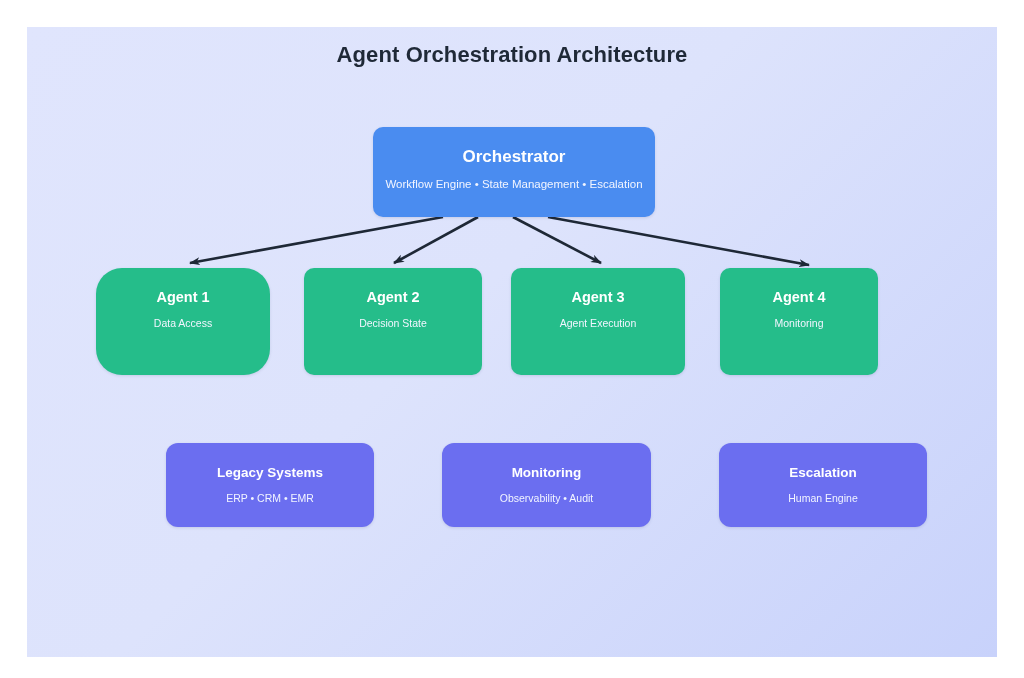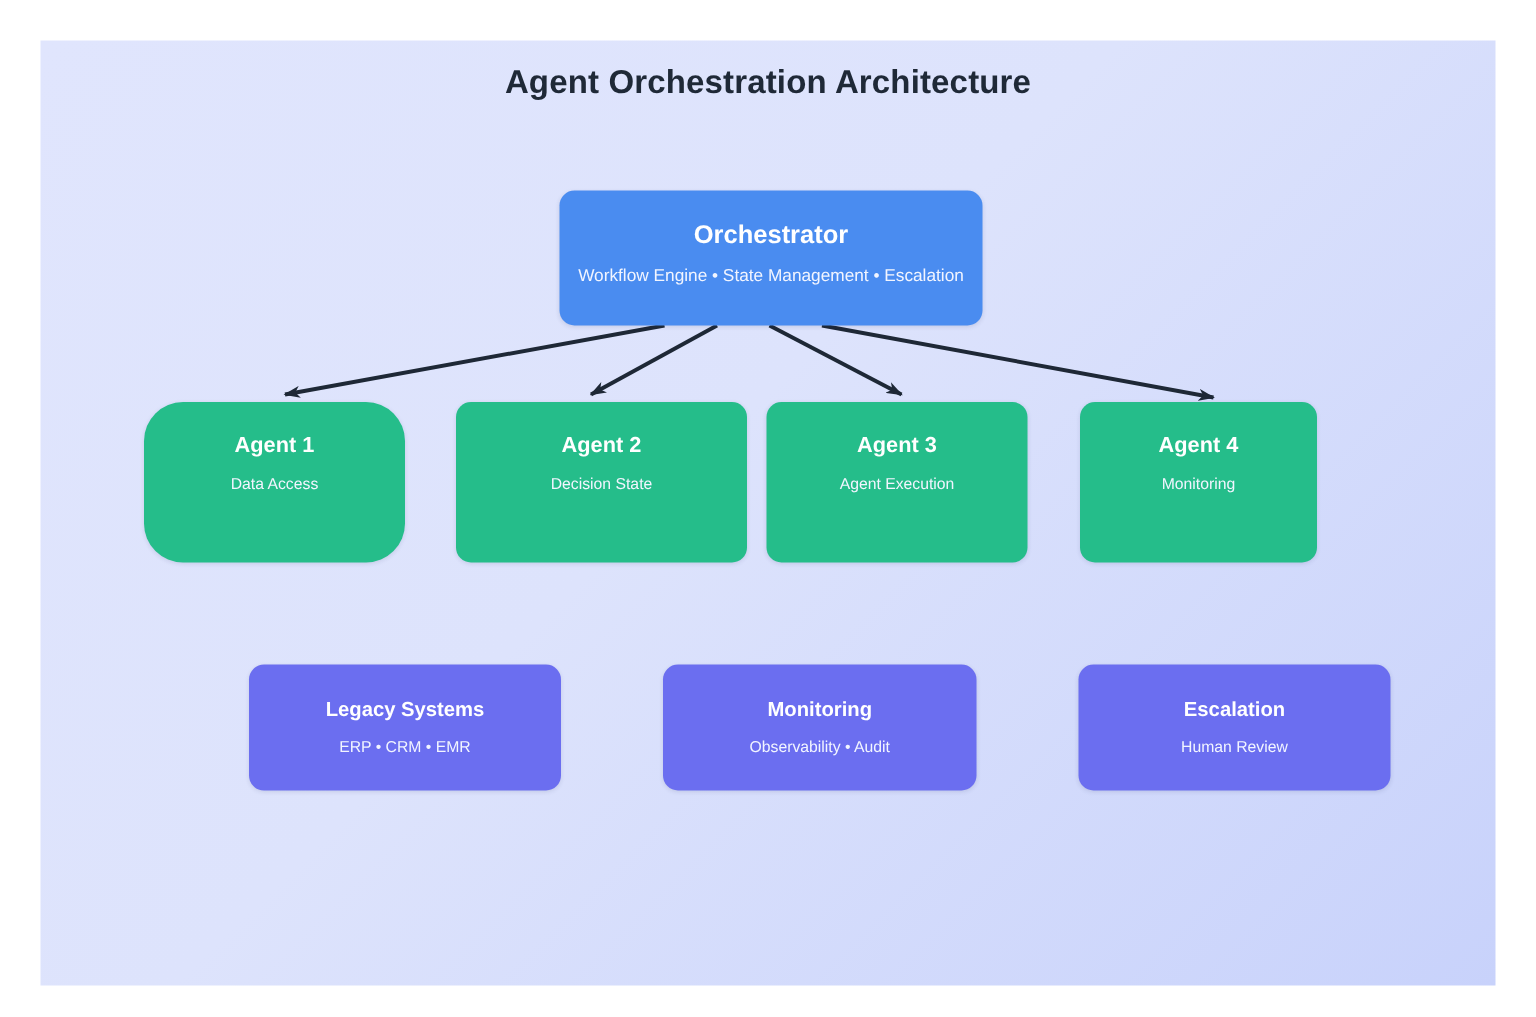--- a/index.html
+++ b/index.html
@@ -100,20 +100,21 @@
   }
   .node.agent .node-sub {
     font-size: 10.5px;
     margin-top: 11px;
   }
 
   
   .node.support {
     background: #6b6ef0;
     padding-top: 22px;
+    border-radius: 12px;
   }
   .node.support .node-title {
     font-size: 13.5px;
   }
   .node.support .node-sub {
     font-size: 10.5px;
     margin-top: 11px;
   }
 </style>
 </head>
@@ -141,21 +142,21 @@
     <div class="node orchestrator" style="left:346px; top:100px; width:282px; height:90px;">
       <div class="node-title">Orchestrator</div>
       <div class="node-sub">Workflow Engine • State Management • Escalation</div>
     </div>
 
     <div class="node agent" style="left:69px; top:241px; width:174px; height:107px;border-radius:26px;">
       <div class="node-title">Agent 1</div>
       <div class="node-sub">Data Access</div>
     </div>
 
-    <div class="node agent" style="left:277px; top:241px; width:194px; height:107px;">
+    <div class="node agent" style="left:277px; top:241px; width:178px; height:107px;">
       <div class="node-title">Agent 2</div>
       <div class="node-sub">Decision State</div>
     </div>
 
     <div class="node agent" style="left:484px; top:241px; width:174px; height:107px;">
       <div class="node-title">Agent 3</div>
       <div class="node-sub">Agent Execution</div>
     </div>
 
     <div class="node agent" style="left:693px; top:241px; width:158px; height:107px;">
@@ -168,17 +169,17 @@
       <div class="node-sub">ERP • CRM • EMR</div>
     </div>
 
     <div class="node support" style="left:415px; top:416px; width:209px; height:84px;">
       <div class="node-title">Monitoring</div>
       <div class="node-sub">Observability • Audit</div>
     </div>
 
     <div class="node support" style="left:692px; top:416px; width:208px; height:84px;">
       <div class="node-title">Escalation</div>
-      <div class="node-sub">Human Review</div>
+      <div class="node-sub">Human Engine</div>
     </div>
 
   </div>
 </div>
 
 </body></html>

